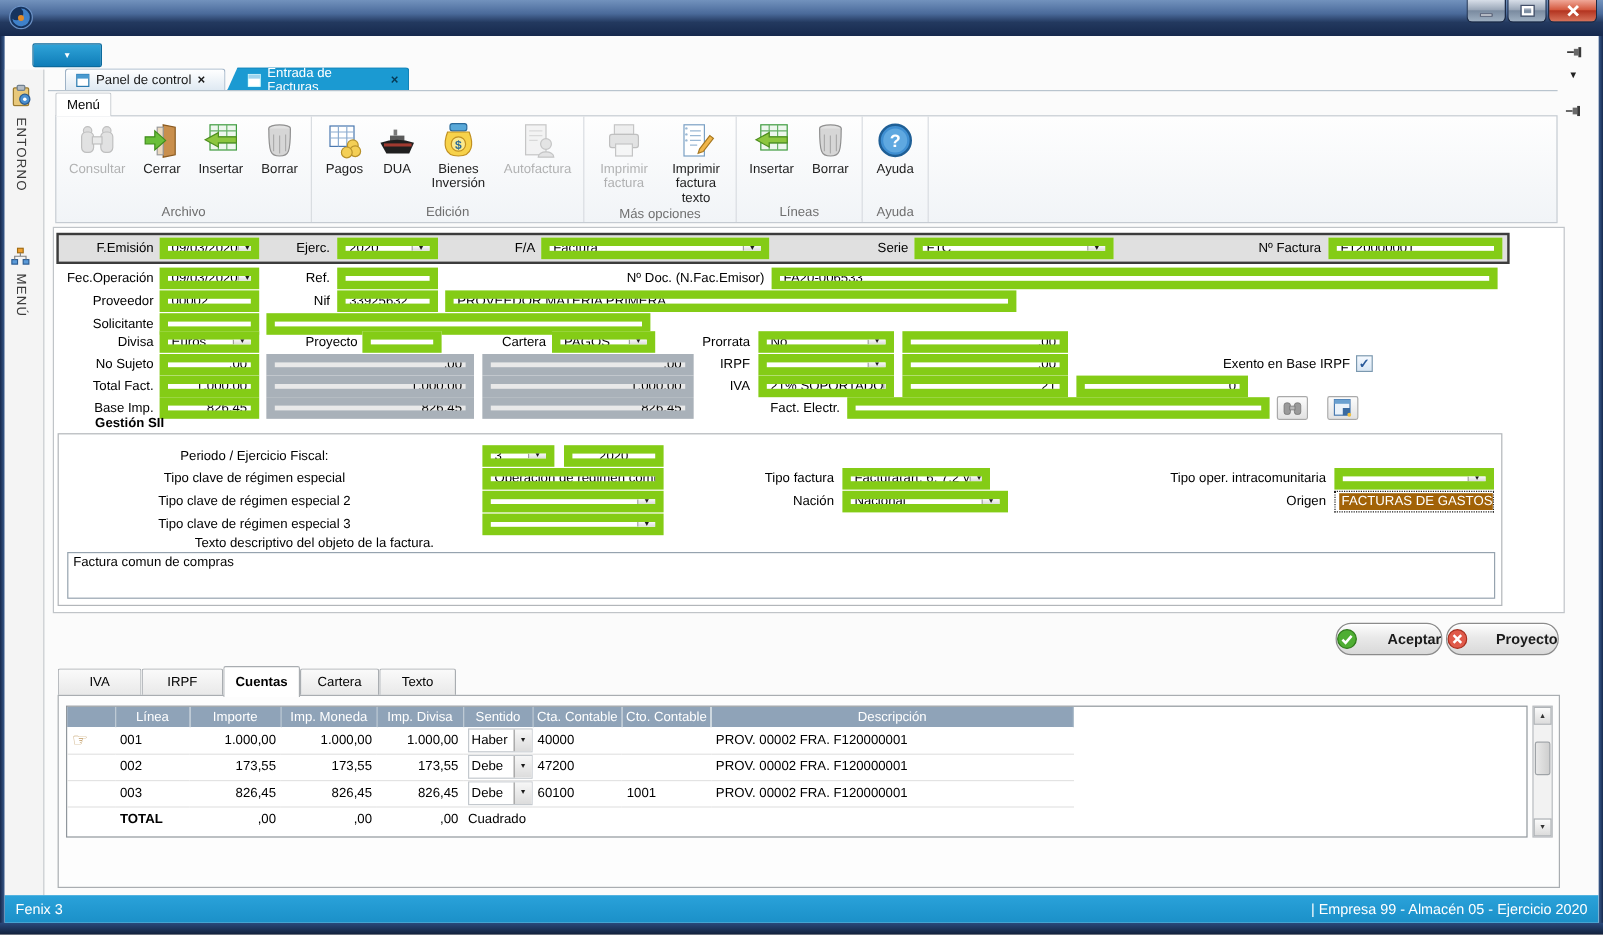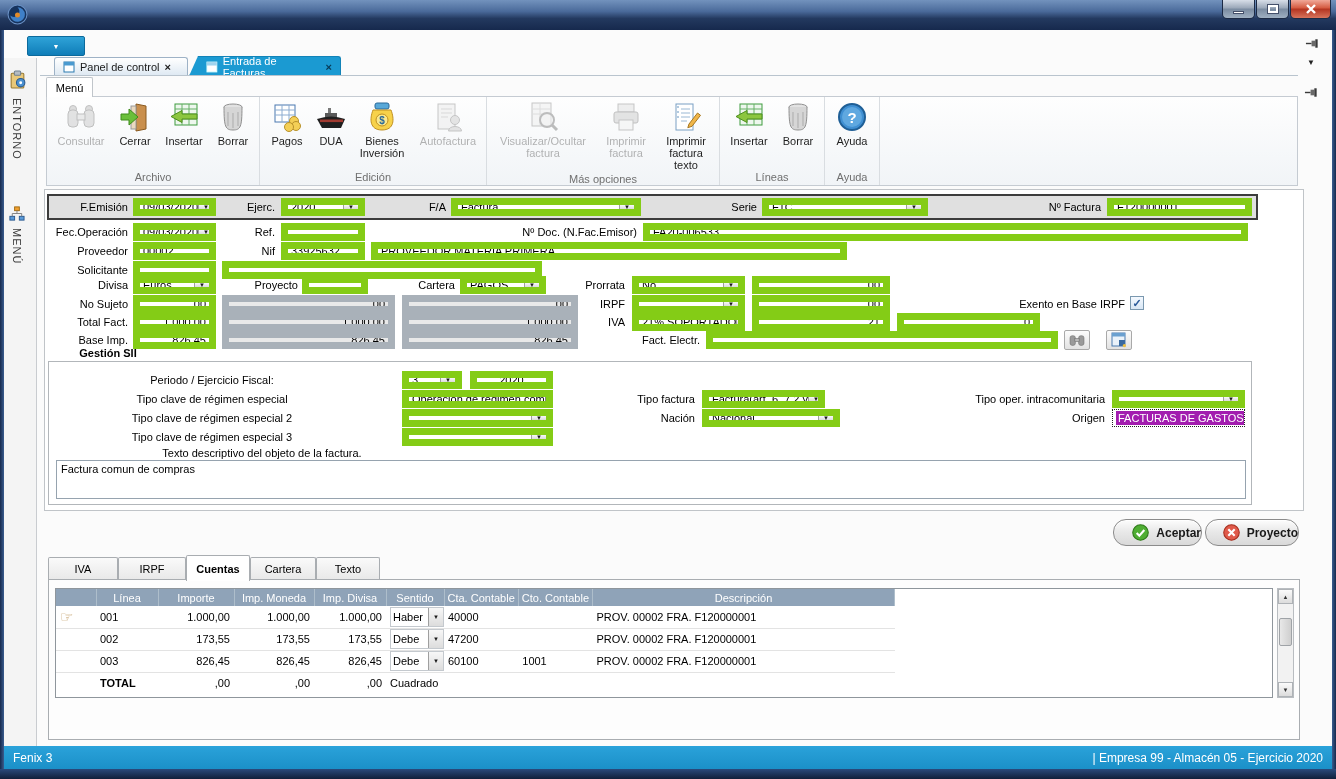--- a/index.html
+++ b/index.html
@@ -53,31 +53,31 @@
   .lbl.b{font-weight:bold;}
   .fld{position:absolute;height:18px;background:#fff;border:7px solid #84cc16;display:flex;align-items:center;
     font-size:11px;padding:0 3px;overflow:hidden;white-space:nowrap;}
   .fld.num{justify-content:flex-end;}
   .fld.ctr{justify-content:center;}
   .fld.ro{background:#e9e9e9;border-color:#a9b1b9;}
   .fld.cmb{padding-right:0;}
   .dd{margin-left:auto;width:15px;align-self:stretch;background:linear-gradient(#f7f7f7,#dcdcdc);border-left:1px solid #9f9f9f;
     display:flex;align-items:center;justify-content:center;font-size:6px;color:#1a1a1a;flex:none;}
   .fld.sel{border:1px dotted #222;}
-  .fld.sel .val{background:#a21caf;color:#fff;flex:1;height:14px;display:flex;align-items:center;padding:0 2px;}
+  .fld.sel .val{background:#a16207;color:#fff;flex:1;height:14px;display:flex;align-items:center;padding:0 2px;}
   .chk{position:absolute;width:14px;height:14px;border:1px solid #7a98af;background:linear-gradient(#f4f9ff,#d8e6f4);
     display:flex;align-items:center;justify-content:center;font-size:11px;font-weight:bold;color:#2a5a9a;}
   .groupbox{position:absolute;left:48px;top:361px;width:1204px;height:144px;border:1px solid #b2b6ba;}
   .txtarea{position:absolute;left:56px;top:460px;width:1190px;height:39px;border:1px solid #96a3af;background:#fff;
     font-size:11px;padding:2px 4px;}
   .iconbtn{position:absolute;width:26px;height:20px;border:1px solid #a9a9a9;border-radius:2px;background:linear-gradient(#fcfcfc,#e2e2e2);
     display:flex;align-items:center;justify-content:center;}
   
   .abtn{position:absolute;height:27px;border:1px solid #8b8b8b;border-radius:13px;background:linear-gradient(#fdfdfd,#e9e9e9 45%,#d9d9d9);
-    display:flex;align-items:center;justify-content:flex-end;gap:7px;font-size:12px;font-weight:bold;color:#1a1a1a;box-shadow:0 1px 0 #fff inset;}
+    display:flex;align-items:center;justify-content:space-between;gap:7px;font-size:12px;font-weight:bold;color:#1a1a1a;box-shadow:0 1px 0 #fff inset;}
   
   .btab{position:absolute;top:557px;height:23px;border:1px solid #a9adb1;border-bottom:none;border-radius:2px 2px 0 0;
     background:linear-gradient(#fafafa,#e8e8e8);display:flex;align-items:center;justify-content:center;font-size:11px;z-index:1;}
   .btab.active{top:555px;height:26px;background:#fff;font-weight:bold;z-index:3;}
   .bpanel{position:absolute;left:48px;top:579px;width:1252px;height:161px;border:1px solid #a9adb1;background:#fdfdfd;z-index:2;}
   .tblwrap{position:absolute;left:55px;top:588px;width:1218px;height:110px;background:#fff;border:1px solid #8f969c;z-index:4;}
   table.grid{border-collapse:collapse;table-layout:fixed;font-size:11px;}
   table.grid th{background:#8fa3b8;color:#fff;font-weight:normal;height:17px;border-right:1px solid #aebecb;padding:0 3px;overflow:hidden;white-space:nowrap;}
   table.grid td{height:22px;padding:0 4px;border-bottom:1px solid #e3e3e3;overflow:hidden;white-space:nowrap;}
   table.grid td.r{text-align:right;}
@@ -260,29 +260,20 @@
               <path d="M16.5 30 c0 -6 13 -6 13 0z" fill="#d2d2d2" stroke="#999"></path>
             </svg>
           <span>Autofactura</span>
         </div>
       </div>
       <div class="glabel">Edición</div>
     </div>
 
     <div class="rgroup">
       <div class="rbtns">
-        <div class="rbtn dis" style="width:106px">
-          <svg class="ic" viewBox="0 0 32 32">
-              <rect x="5" y="2" width="19" height="23" fill="#efefef" stroke="#9a9a9a"></rect>
-              <path d="M5 8h19 M5 13h19 M13 2v23" stroke="#c4c4c4" fill="none"></path>
-              <circle cx="20" cy="19" r="7" fill="rgba(235,235,235,.55)" stroke="#8a8a8a" stroke-width="2"></circle>
-              <path d="M25 24 l5 5" stroke="#8a8a8a" stroke-width="3"></path>
-            </svg>
-          <span>Visualizar/Ocultar factura</span>
-        </div>
         <div class="rbtn dis" style="width:60px">
           <svg class="ic" viewBox="0 0 32 32">
               <rect x="8" y="3" width="16" height="8" fill="#e2e2e2" stroke="#999"></rect>
               <rect x="4" y="11" width="24" height="11" rx="2" fill="#cfcfcf" stroke="#8f8f8f"></rect>
               <rect x="9" y="19" width="14" height="10" fill="#f2f2f2" stroke="#999"></rect>
             </svg>
           <span>Imprimir factura</span>
         </div>
         <div class="rbtn" style="width:60px">
           <svg class="ic" viewBox="0 0 32 32">

